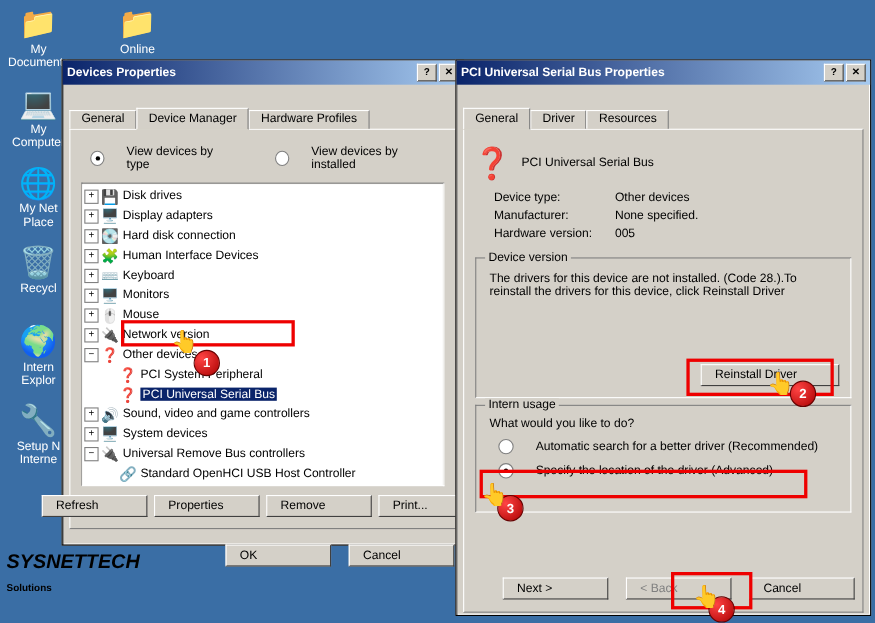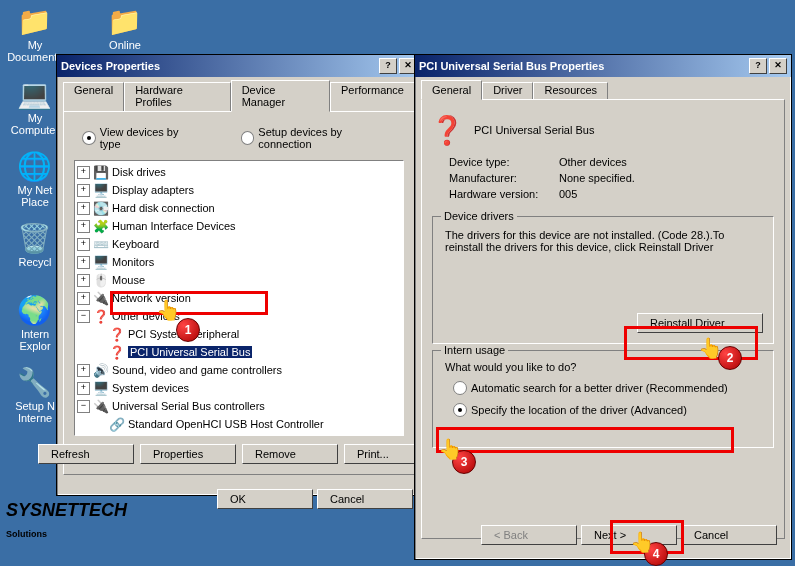--- a/index.html
+++ b/index.html
@@ -2,39 +2,39 @@
 <html><head>
 <meta charset="utf-8">
 <style>
 body{margin:0;padding:0;width:795px;height:566px;background:#3a6ea5;font-family:Tahoma,Arial,sans-serif;font-size:11px;overflow:hidden;position:relative}
 .desktop-icon{position:absolute;width:60px;text-align:center;color:#fff;font-size:11px}
 .desktop-icon .ico{width:32px;height:32px;margin:0 auto 2px;display:flex;align-items:center;justify-content:center;font-size:28px}
 .window{position:absolute;background:#d4d0c8;border:1px solid #000;box-shadow:1px 1px 0 #808080 inset,-1px -1px 0 #fff inset}
 .titlebar{background:linear-gradient(90deg,#0a246a,#a6caf0);color:#fff;font-weight:bold;padding:2px 4px;display:flex;align-items:center;justify-content:space-between;height:18px}
 .title-btns{display:flex;gap:2px}
 .title-btn{width:16px;height:14px;background:#d4d0c8;border:1px solid #fff;border-right-color:#404040;border-bottom-color:#404040;font-size:9px;line-height:12px;text-align:center;color:#000;font-family:Arial}
-.tabs{display:flex;padding:3px 6px 0;gap:-1px}
+.tabs{display:flex;padding:21px 6px 0;gap:-1px}
 .tab{padding:3px 10px;background:#d4d0c8;border:1px solid #fff;border-right-color:#808080;border-bottom:none;font-size:11px;position:relative}
 .tab.active{border-bottom:1px solid #d4d0c8;margin-bottom:-1px;z-index:2}
 .tab:not(.active){border-top-color:#fff;margin-top:2px;padding-top:1px;padding-bottom:1px}
 .tabpanel{margin:0 6px 6px;border:1px solid #fff;border-left-color:#fff;border-top-color:#fff;border-right-color:#808080;border-bottom-color:#808080;background:#d4d0c8;padding:10px}
 .radio-row{display:flex;gap:40px;padding:4px 8px}
-.radio-item{display:flex;align-items:center;gap:4px}
+.radio-item{display:flex;align-items:center;gap:20px}
 .radio{width:12px;height:12px;border-radius:50%;background:#fff;border:1px solid #808080;display:flex;align-items:center;justify-content:center}
 .radio .dot{width:4px;height:4px;border-radius:50%;background:#000}
 .tree{background:#fff;border:1px solid #808080;border-right-color:#fff;border-bottom-color:#fff;height:270px;overflow:auto;padding:2px;margin-top:6px}
 .tree-item{display:flex;align-items:center;padding:1px 0;white-space:nowrap}
 .expander{width:11px;height:11px;border:1px solid #808080;background:#fff;text-align:center;line-height:9px;font-size:9px;margin-right:3px;flex-shrink:0}
 .tree-ico{width:16px;height:16px;margin-right:3px;display:inline-flex;align-items:center;justify-content:center;font-size:13px;flex-shrink:0}
 .tree .indent1{padding-left:0}
 .tree .indent2{padding-left:18px}
 .selected{background:#0a246a;color:#fff;padding:0 2px}
 .btn{background:#d4d0c8;border:1px solid #fff;border-right-color:#404040;border-bottom-color:#404040;padding:3px 12px;font-size:11px;min-width:70px;text-align:left}
 .btn-row{display:flex;gap:6px;justify-content:center;margin-top:8px}
-.btn-row-right{display:flex;gap:4px;justify-content:flex-end;padding:8px}
+.btn-row-right{display:flex;gap:16px;justify-content:flex-end;padding:8px}
 .fieldset{border:1px solid #808080;border-right-color:#fff;border-bottom-color:#fff;padding:8px;margin:6px 0;position:relative}
 .fieldset .legend{position:absolute;top:-7px;left:8px;background:#d4d0c8;padding:0 3px;font-size:11px}
 .info-row{display:flex;padding:2px 11px}
 .info-label{width:110px}
 .hl-red{border:3px solid #e00;position:absolute;pointer-events:none}
 .badge{position:absolute;width:22px;height:22px;border-radius:50%;background:radial-gradient(circle at 30% 30%,#ff4444,#aa0000);color:#fff;font-weight:bold;text-align:center;line-height:22px;pointer-events:none;border:1px solid #600;font-size:12px}
 .cursor{position:absolute;pointer-events:none;font-size:20px}
 .question-ico{width:32px;height:32px;display:inline-flex;align-items:center;justify-content:center;font-size:28px;color:#d4a000}
 .logo{position:absolute;left:6px;bottom:24px;color:#000;font-weight:bold;font-style:italic;font-size:18px}
 .logo .sub{font-size:9px;font-style:normal}
@@ -53,35 +53,34 @@
 <div class="window" style="left:56px;top:54px;width:364px;height:440px">
  <div class="titlebar">
   <span>Devices Properties</span>
   <div class="title-btns">
    <div class="title-btn">?</div>
    <div class="title-btn">✕</div>
   </div>
  </div>
  <div class="tabs">
   <div class="tab">General</div>
+  <div class="tab active">Device Manager</div>
   <div class="tab">Hardware Profiles</div>
-  <div class="tab active">Device Manager</div>
-  <div class="tab">Performance</div>
  </div>
  <div class="tabpanel">
   <div class="radio-row">
    <div class="radio-item">
           <div class="radio">
             <div class="dot"></div>
           </div>
           <span>View devices by type</span>
         </div>
    <div class="radio-item">
           <div class="radio"></div>
-          <span>Setup devices by connection</span>
+          <span>View devices by installed</span>
         </div>
   </div>
   <div class="tree" id="tree">
         <div class="tree-item indent1">
           <span class="expander">+</span>
           <span class="tree-ico">💾</span>
           <span>Disk drives</span>
         </div>
         <div class="tree-item indent1">
           <span class="expander">+</span>
@@ -139,21 +138,21 @@
           <span>Sound, video and game controllers</span>
         </div>
         <div class="tree-item indent1">
           <span class="expander">+</span>
           <span class="tree-ico">🖥️</span>
           <span>System devices</span>
         </div>
         <div class="tree-item indent1">
           <span class="expander">−</span>
           <span class="tree-ico">🔌</span>
-          <span>Universal Serial Bus controllers</span>
+          <span>Universal Remove Bus controllers</span>
         </div>
         <div class="tree-item indent2">
           <span style="display:inline-block;width:14px"></span>
           <span class="tree-ico">🔗</span>
           <span>Standard OpenHCI USB Host Controller</span>
         </div>
         <div class="tree-item indent2">
           <span style="display:inline-block;width:14px"></span>
           <span class="tree-ico">🔗</span>
         </div>
@@ -197,21 +196,21 @@
    <div class="info-row">
           <span class="info-label">Manufacturer:</span>
           <span>None specified.</span>
         </div>
    <div class="info-row">
           <span class="info-label">Hardware version:</span>
           <span>005</span>
         </div>
   </div>
   <div class="fieldset" style="height:110px">
-   <div class="legend">Device drivers</div>
+   <div class="legend">Device version</div>
    <div style="padding:4px">The drivers for this device are not installed. (Code 28.).To reinstall the drivers for this device, click Reinstall Driver</div>
    <div style="position:absolute;right:10px;bottom:10px">
           <div class="btn" style="min-width:100px">Reinstall Driver</div>
         </div>
   </div>
   <div class="fieldset" style="height:80px">
    <div class="legend">Intern usage</div>
    <div style="padding:2px 4px 6px">What would you like to do?</div>
    <div class="radio-item" style="padding:2px 12px">
           <div class="radio"></div>
@@ -219,22 +218,22 @@
         </div>
    <div class="radio-item" style="padding:6px 12px">
           <div class="radio">
             <div class="dot"></div>
           </div>
           <span>Specify the location of the driver (Advanced)</span>
         </div>
   </div>
  </div>
  <div class="btn-row-right" style="position:absolute;bottom:6px;right:6px">
+  <div class="btn">Next &gt;</div>
   <div class="btn" style="color:#808080">&lt; Back</div>
-  <div class="btn">Next &gt;</div>
   <div class="btn">Cancel</div>
  </div>
 </div>
 
 <div class="hl-red" style="left:110px;top:291px;width:152px;height:18px"></div>
 <div class="badge" style="left:176px;top:318px">1</div>
 <div class="cursor" style="left:156px;top:298px">👆</div>
 
 <div class="hl-red" style="left:624px;top:326px;width:128px;height:28px"></div>
 <div class="badge" style="left:718px;top:346px">2</div>

